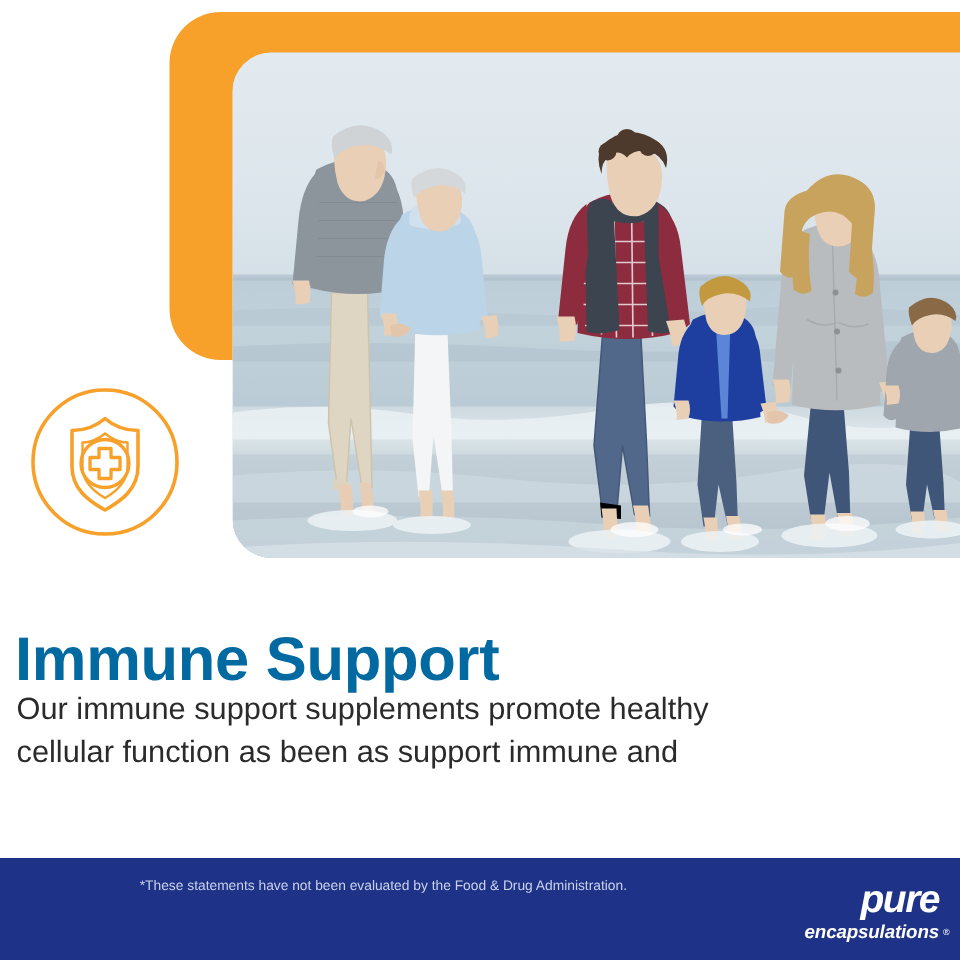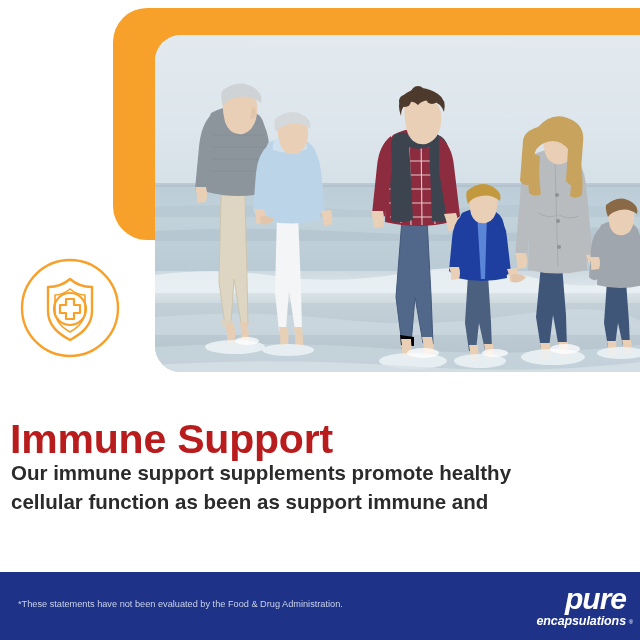--- a/index.html
+++ b/index.html
@@ -61,67 +61,67 @@
   #shield-badge svg { display:block; width:100%; height:100%; }
 
   
   #page-title {
     position: absolute;
     left: 10px;
     top: 390px;
     font-size: 41px;
     font-weight: bold;
     letter-spacing: -0.2px;
-    color: #b91c1c;
+    color: #0369a1;
     line-height: 1.1;
     white-space: nowrap;
   }
   #intro-copy {
     position: absolute;
     left: 11px;
     top: 459px;
     width: 610px;
     font-size: 20.5px;
     line-height: 28.5px;
     color: #2b2b2b;
-    font-weight: 700;
+    font-weight: 400;
   }
   #intro-copy .copy-line { display: block; white-space: nowrap; }
 
   
   #footer {
     position: absolute;
     left: 0;
     top: 572px;
     width: 640px;
     height: 68px;
     background: #1E3288;
   }
   #disclaimer {
     position: absolute;
     left: 18px;
-    top: 25px;
+    top: 11px;
     width: 400px;
-    text-align: left;
+    text-align: right;
     color: #c9d2ea;
     font-size: 9.2px;
     line-height: 14px;
   }
   #disclaimer .disc-line { display: block; }
 
   #brand-logo {
     position: absolute;
     right: 14px;
     top: 12px;
     width: 128px;
     text-align: right;
     color: #ffffff;
   }
   #brand-logo-word {
-    font-size: 30px;
+    font-size: 26px;
     font-style: italic;
     font-weight: bold;
     letter-spacing: -1px;
     line-height: 30px;
     display: block;
   }
   #brand-logo-sub {
     font-size: 12.5px;
     font-style: italic;
     font-weight: bold;

